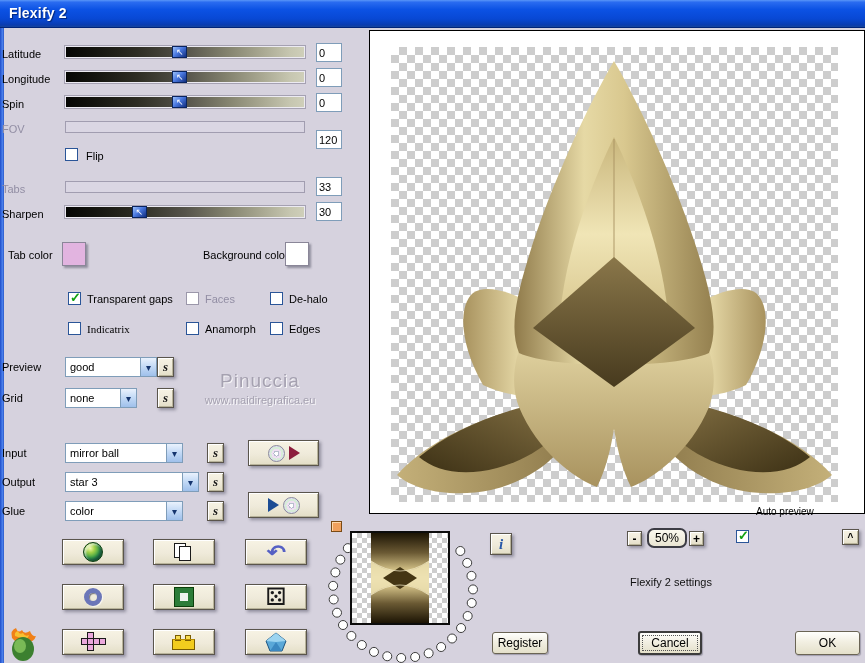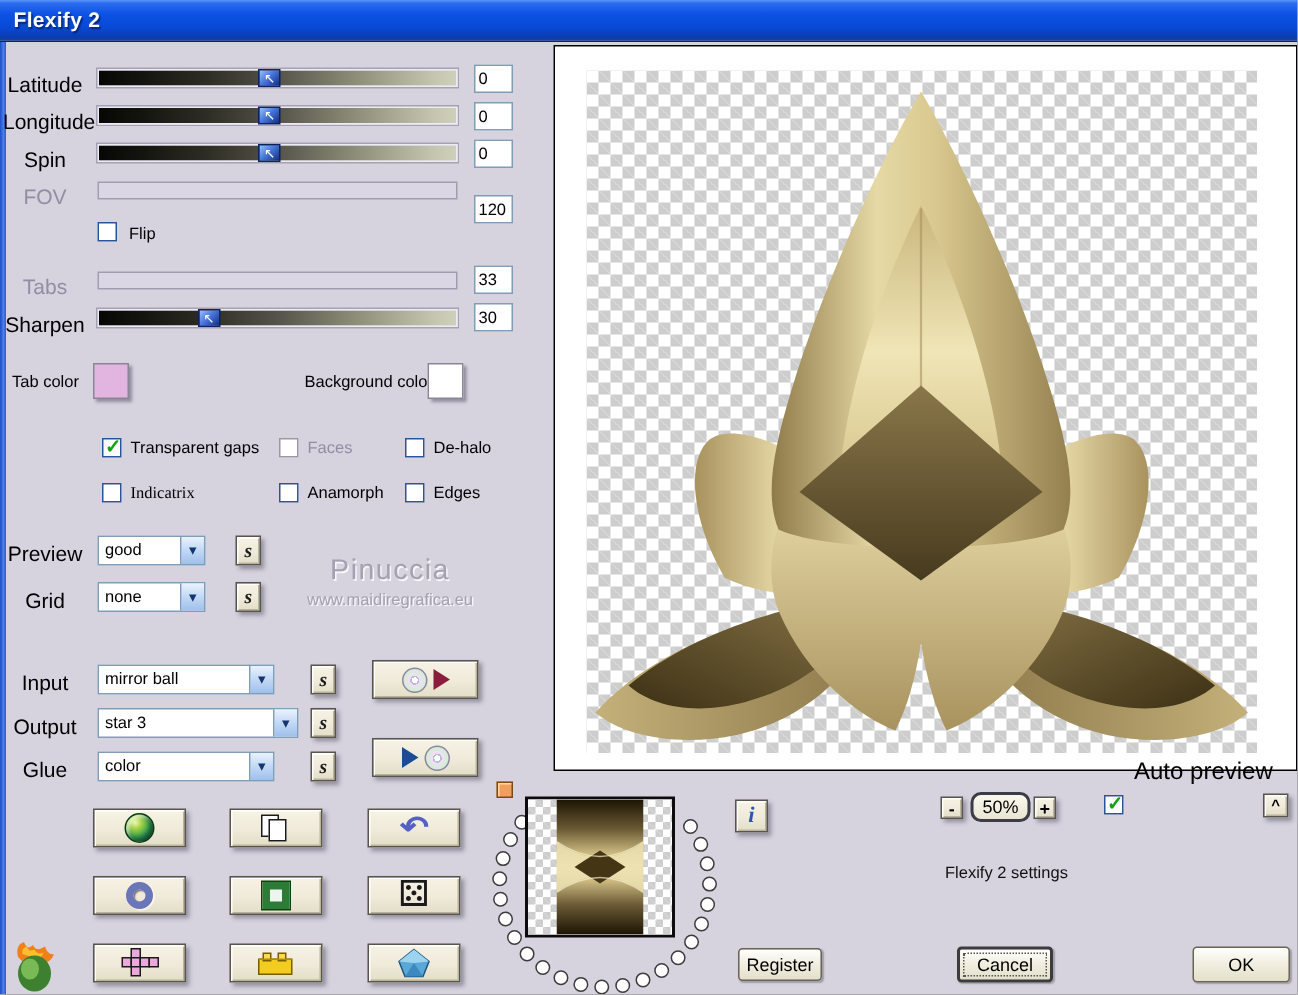--- a/index.html
+++ b/index.html
@@ -14,21 +14,21 @@
     background:linear-gradient(180deg,#5a96f8 0%,#2a6cf0 8%,#0c52e4 35%,#0848d4 70%,#0a3cb0 92%,#16449c 100%);
     border-bottom:1px solid #00247a;
   }
   .titlebar .ttext {
     position:absolute; left:9px; top:5px; font-size:14px; font-weight:bold; color:#fff;
     text-shadow:1px 1px 1px #00257a; letter-spacing:0.2px;
   }
   .leftedge { position:absolute; left:0; top:28px; width:4px; height:635px;
     background:linear-gradient(90deg,#1e4cc8,#4a80ec 60%,#2a58c8); }
   
-  .lbl { position:absolute; width:56px; text-align:center; font-size:14px; color:#000; white-space:nowrap; }
+  .lbl { position:absolute; width:56px; text-align:left; font-size:11px; color:#000; white-space:nowrap; }
   .lbl.dis { color:#928ea4; }
   
   .track {
     position:absolute; width:240px; height:12px;
     background:linear-gradient(90deg,#060604 0%,#14140f 12%,#2e2d24 30%,#55534a 50%,#84836f 68%,#a8a791 82%,#c6c6b0 94%,#cfcfba 100%);
     border:1px solid #eceaf2; box-shadow:0 0 0 1px #a5a1b2;
   }
   .track.dis {
     background:#dad6e3; border:1px solid #a19db0; box-shadow:none;
   }
@@ -185,21 +185,21 @@
   <span class="cblbl" style="left:289px; top:293px;">De-halo</span>
 
   <div class="cb" style="left:68px; top:322px;"></div>
   <span class="cblbl" style="left:87px; top:323px;font-family:Liberation Serif, serif;">Indicatrix</span>
   <div class="cb" style="left:186px; top:322px;"></div>
   <span class="cblbl" style="left:205px; top:323px;">Anamorph</span>
   <div class="cb" style="left:270px; top:322px;"></div>
   <span class="cblbl" style="left:289px; top:323px;">Edges</span>
 
   <span class="lbl" style="left:2px; top:361px;">Preview</span>
-  <div class="combo" style="left:65px; top:357px; width:72px;">
+  <div class="combo" style="left:65px; top:357px; width:92px;">
     <span class="val">good</span>
     <span class="arr">▾</span>
   </div>
   <div class="b3d sbtn" style="left:157px; top:357px;">s</div>
 
   <span class="lbl" style="left:2px; top:392px;">Grid</span>
   <div class="combo" style="left:65px; top:388px; width:72px;">
     <span class="val">none</span>
     <span class="arr">▾</span>
   </div>
@@ -417,21 +417,21 @@
     <span class="infoglyph">i</span>
   </div>
 
   <div class="b3d sqbtn" style="left:627px; top:531px; width:15px; height:15px;">-</div>
   <div class="pctbox" style="left:647px; top:528px;">50%</div>
   <div class="b3d sqbtn" style="left:689px; top:531px; width:15px; height:15px;">+</div>
 
   <div class="cb" style="left:736px; top:530px;">
     <span class="mark">✓</span>
   </div>
-  <span class="cblbl" style="left:756px; top:506px; font-size:16px;">Auto preview</span>
+  <span class="cblbl" style="left:756px; top:506px; font-size:10px;">Auto preview</span>
   <div class="b3d sqbtn" style="left:842px; top:529px; width:17px; height:16px; font-size:10px;">^</div>
 
   <span class="statustext" style="left:630px; top:576px;">Flexify 2 settings</span>
 
   <div class="xpbtn" style="left:492px; top:632px; width:56px; height:22px;">Register</div>
   <div class="xpbtn focus" style="left:638px; top:631px; width:64px; height:24px;">Cancel</div>
   <div class="xpbtn" style="left:795px; top:631px; width:65px; height:24px;">OK</div>
 
 </div>
 

